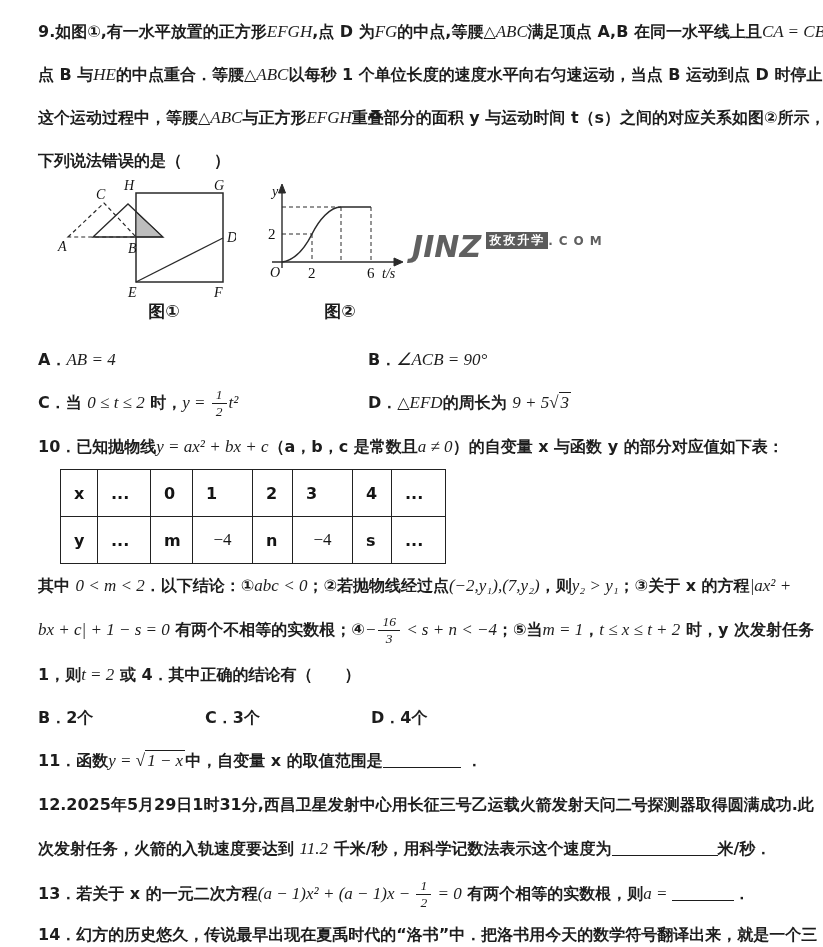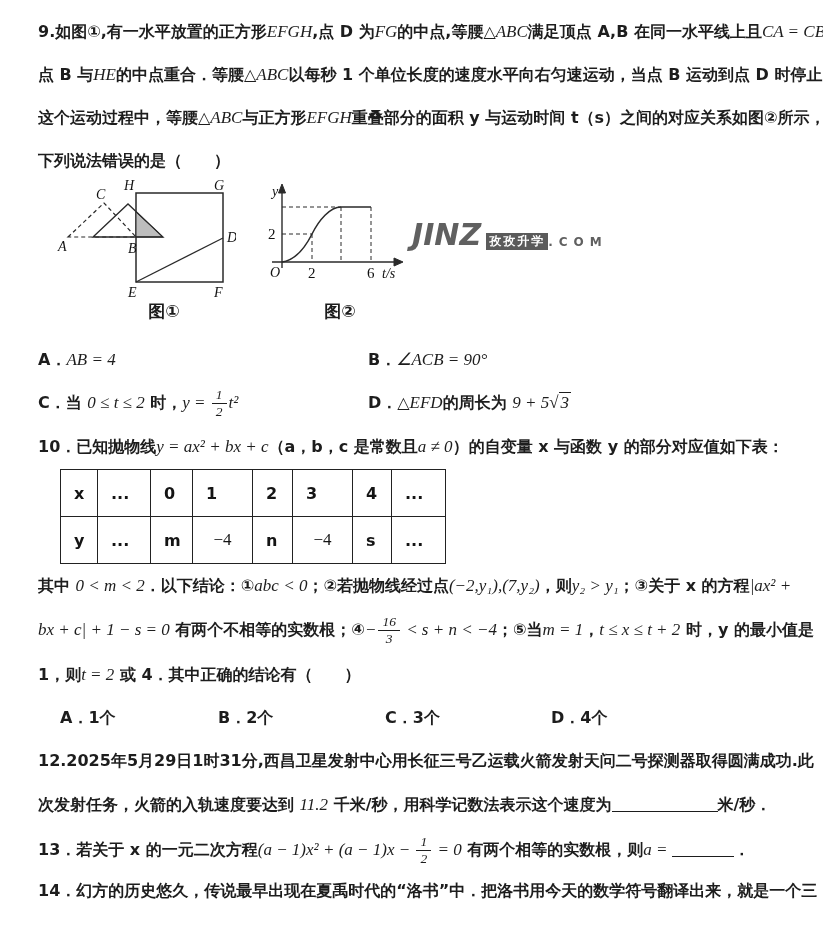--- a/index.html
+++ b/index.html
@@ -57,21 +57,21 @@
   .q10opts{display:flex;height:43px;line-height:43px;font-size:16px;font-weight:600;}
   .q10opts .qa{margin-left:22px;width:158px;}
   .q10opts .qb{width:167px;}
   .q10opts .qc{width:166px;}
 
   .h40{height:40px;line-height:40px;margin-top:2px;}
   .h44{height:44px;line-height:44px;}
   .h46{height:46px;line-height:46px;}
   .h36{height:36px;line-height:36px;}
 
-  .watermark{position:absolute;left:412px;top:220px;display:flex;align-items:flex-end;gap:5px;opacity:.88;}
+  .watermark{position:absolute;left:412px;top:232px;display:flex;align-items:flex-start;gap:5px;opacity:.88;}
   .wm-brand{font-weight:800;font-style:italic;font-size:30px;color:#4b4b4b;line-height:1;}
   .wm-right{display:flex;align-items:flex-start;}
   .wm-cjk{background:#454545;color:#ffffff;font-size:12px;font-weight:700;padding:1px 3px;letter-spacing:2px;line-height:1.25;}
   .wm-com{color:#4b4b4b;font-weight:800;font-size:12px;letter-spacing:6px;margin-top:2px;}
 </style>
 </head>
 <body>
 
 <div class="content">
 
@@ -166,30 +166,30 @@
       <td>s</td>
       <td>...</td>
     </tr>
   </tbody>
     </table>
 
   <div class="line"><span>其中 </span><span class="m">0 &lt; m &lt; 2</span><span>．以下结论：①</span><span class="m">abc &lt; 0</span><span>；②若抛物线经过点</span><span class="m">(−2,y₁),(7,y₂)</span><span>，则</span><span class="m">y₂ &gt; y₁</span><span>；③关于 x 的方程</span><span class="m">|ax² +</span></div>
   <div class="line h46"><span class="m">bx + c| + 1 − s = 0</span><span> 有两个不相等的实数根；④</span><span class="m">−</span><span class="frac">
         <span class="fn">16</span>
         <span class="fd">3</span>
-      </span><span class="m"> &lt; s + n &lt; −4</span><span>；⑤当</span><span class="m">m = 1</span><span>，</span><span class="m">t ≤ x ≤ t + 2</span><span> 时，y 的最小值是</span></div>
+      </span><span class="m"> &lt; s + n &lt; −4</span><span>；⑤当</span><span class="m">m = 1</span><span>，</span><span class="m">t ≤ x ≤ t + 2</span><span> 时，y 次发射任务</span></div>
   <div class="line"><span>1，则</span><span class="m">t = 2</span><span> 或 4．其中正确的结论有（　　）</span></div>
 
   <div class="q10opts">
-    <div class="qa">A．1个</div>
     <div class="qb">B．2个</div>
     <div class="qc">C．3个</div>
     <div>D．4个</div>
   </div>
 
+  <div class="line h44"><span>11．函数</span><span class="m">y = </span><span class="sqrt"><span class="rad">√</span><span class="cand">1 − x</span></span><span>中，自变量 x 的取值范围是</span><span class="blank" style="width: 78px;"></span><span> ．</span></div>
 
   <div class="line h44"><span>12.2025年5月29日1时31分,西昌卫星发射中心用长征三号乙运载火箭发射天问二号探测器取得圆满成功.此</span></div>
   <div class="line h44"><span>次发射任务，火箭的入轨速度要达到 </span><span class="m">11.2</span><span> 千米/秒，用科学记数法表示这个速度为</span><span class="blank" style="width: 106px;"></span><span>米/秒．</span></div>
 
   <div class="line h46"><span>13．若关于 x 的一元二次方程</span><span class="m">(a − 1)x² + (a − 1)x − </span><span class="frac">
         <span class="fn">1</span>
         <span class="fd">2</span>
       </span><span class="m"> = 0</span><span> 有两个相等的实数根，则</span><span class="m">a = </span><span class="blank" style="width: 62px;"></span><span>．</span></div>
 
   <div class="line h36"><span>14．幻方的历史悠久，传说最早出现在夏禹时代的“洛书”中．把洛书用今天的数学符号翻译出来，就是一个三</span></div>

